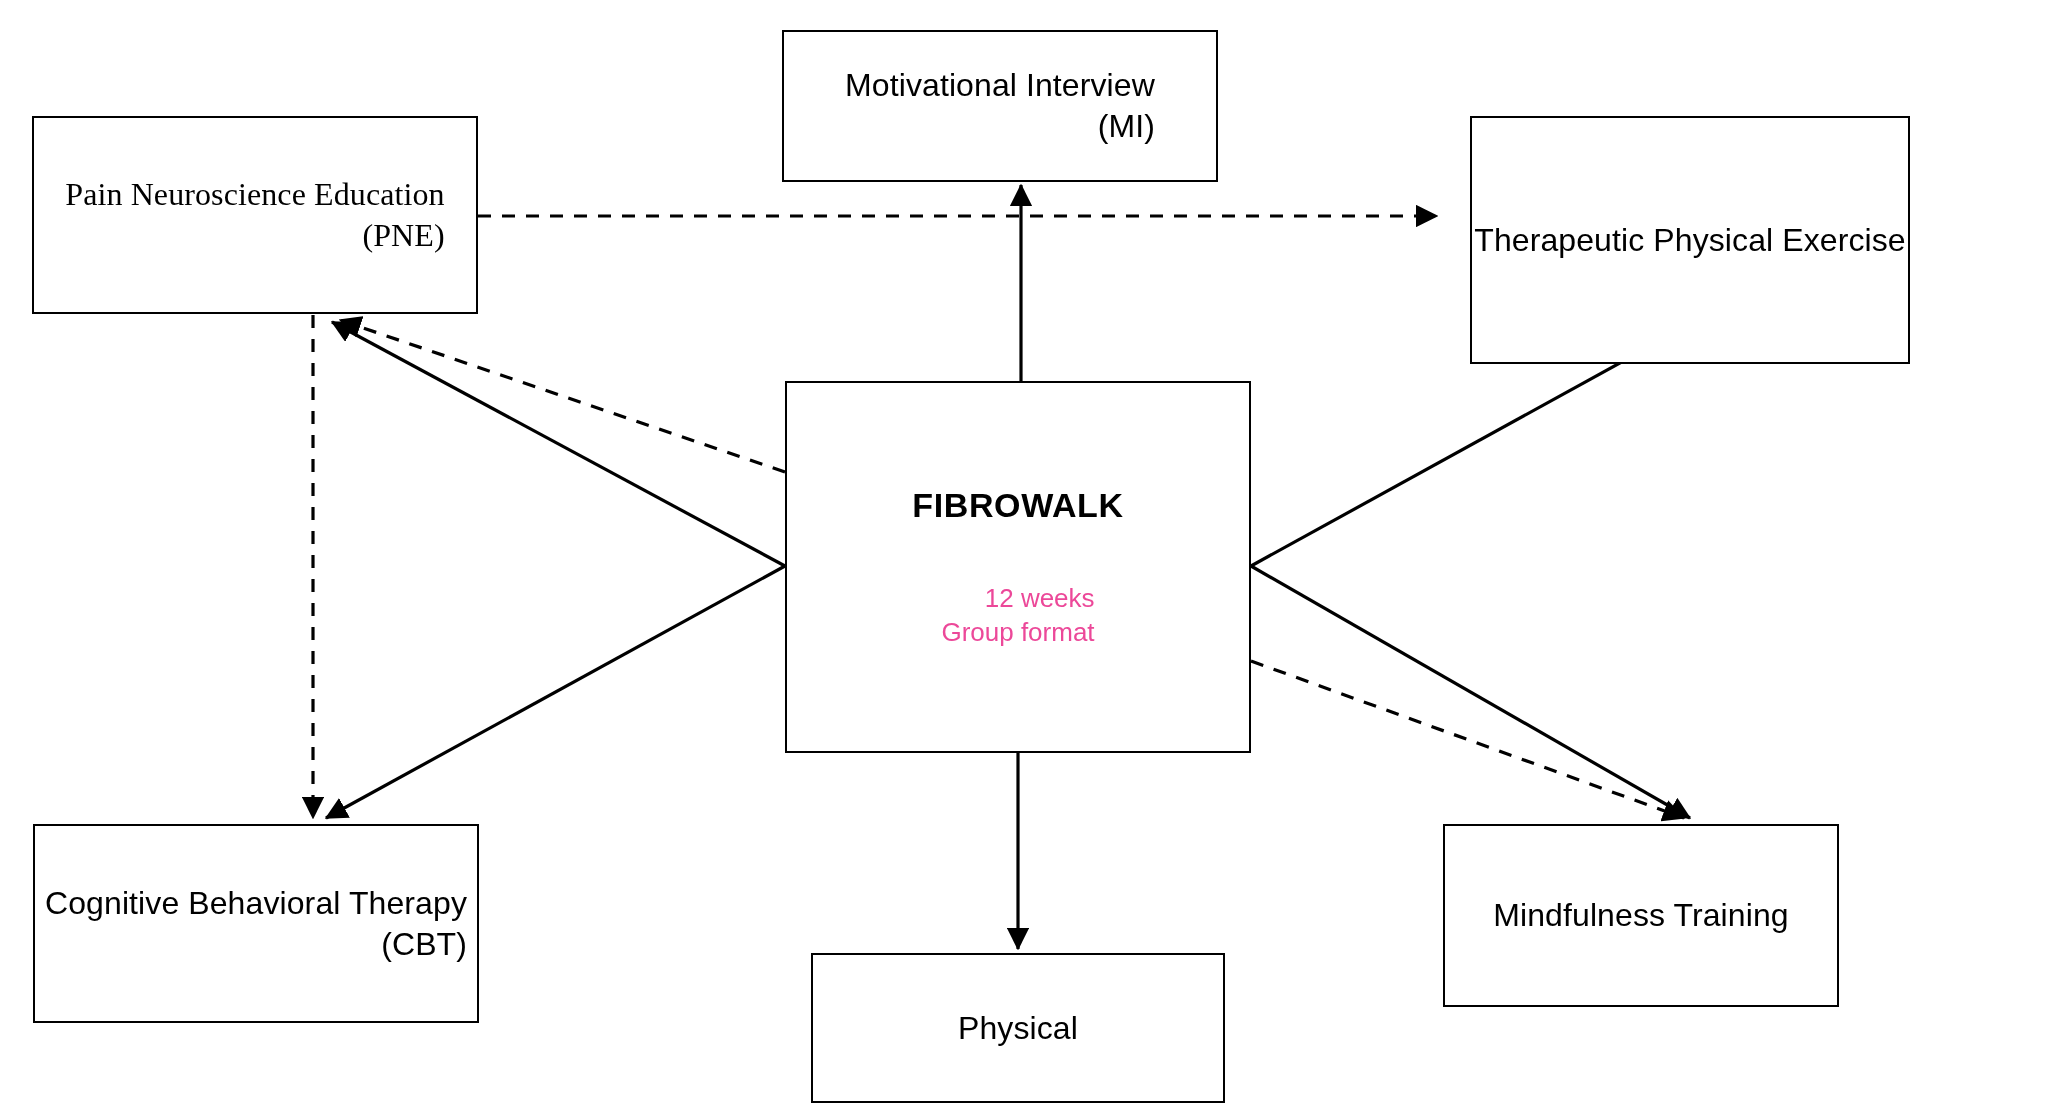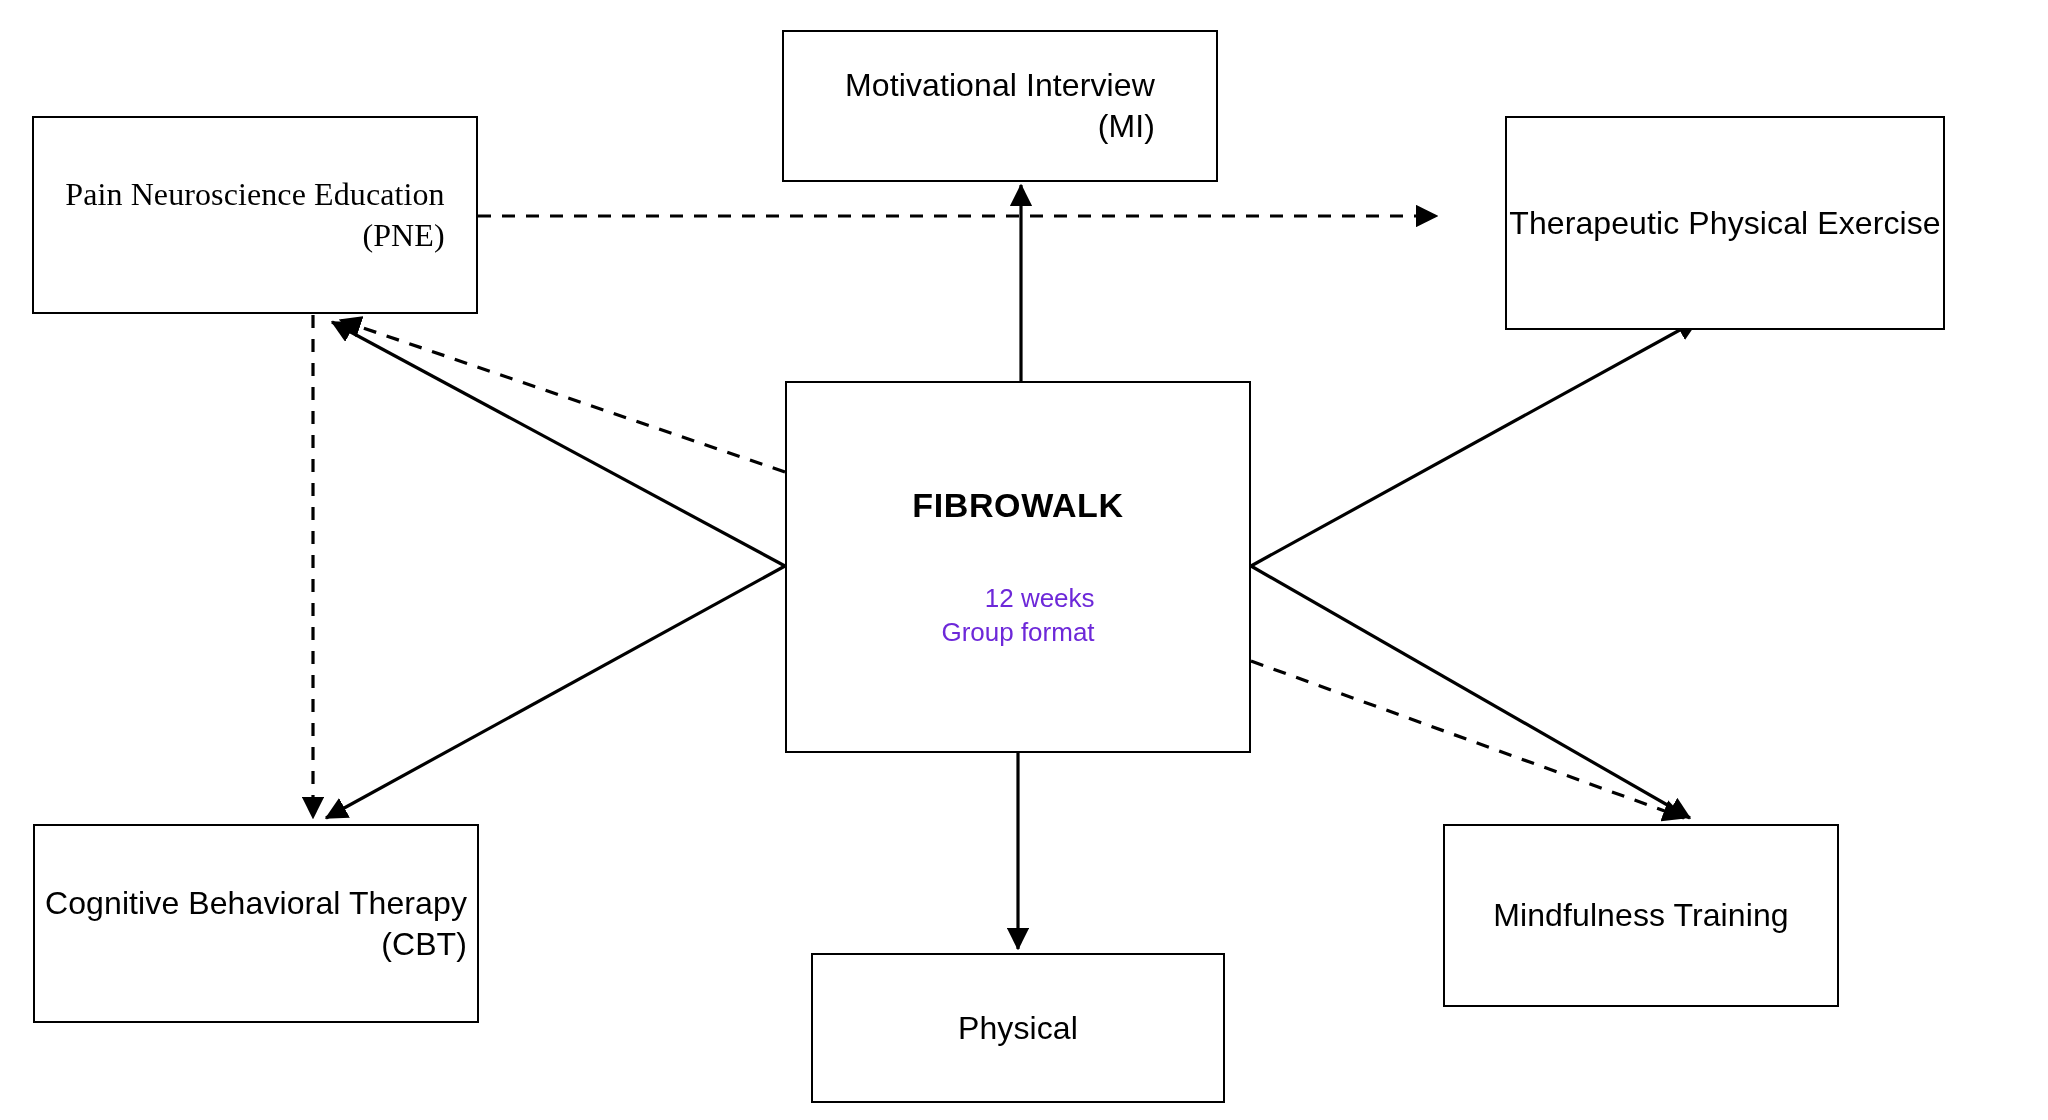--- a/index.html
+++ b/index.html
@@ -41,21 +41,21 @@
     letter-spacing: 0.1px;
   }
   .node-label.title {
     font-weight: bold;
     font-size: 34px;
     letter-spacing: 0.6px;
   }
   .node-sub {
     font-size: 26px;
     line-height: 1.3;
-    color: #6d28d9;
+    color: #ec4899;
     white-space: pre-line;
     margin-top: 46px;
   }
   .center-box .node-label.title {
     margin-bottom: 8px;
   }
 </style>
 </head>
 <body>
 
@@ -95,21 +95,21 @@
   <div class="node-box" style="left:32px; top:116px; width:446px; height:198px;font-family:Liberation Serif, serif;">
     <div class="node-label">Pain Neuroscience Education
 (PNE)</div>
   </div>
 
   <div class="node-box" style="left:782px; top:30px; width:436px; height:152px;">
     <div class="node-label">Motivational Interview
 (MI)</div>
   </div>
 
-  <div class="node-box" style="left:1505px; top:116px; width:440px; height:214px;">
+  <div class="node-box" style="left:1470px; top:116px; width:440px; height:248px;">
     <div class="node-label">Therapeutic Physical Exercise</div>
   </div>
 
   <div class="node-box center-box" style="left:785px; top:381px; width:466px; height:372px;">
     <div class="node-label title">FIBROWALK</div>
     <div class="node-sub">12 weeks
 Group format</div>
   </div>
 
   <div class="node-box" style="left:33px; top:824px; width:446px; height:199px;">

